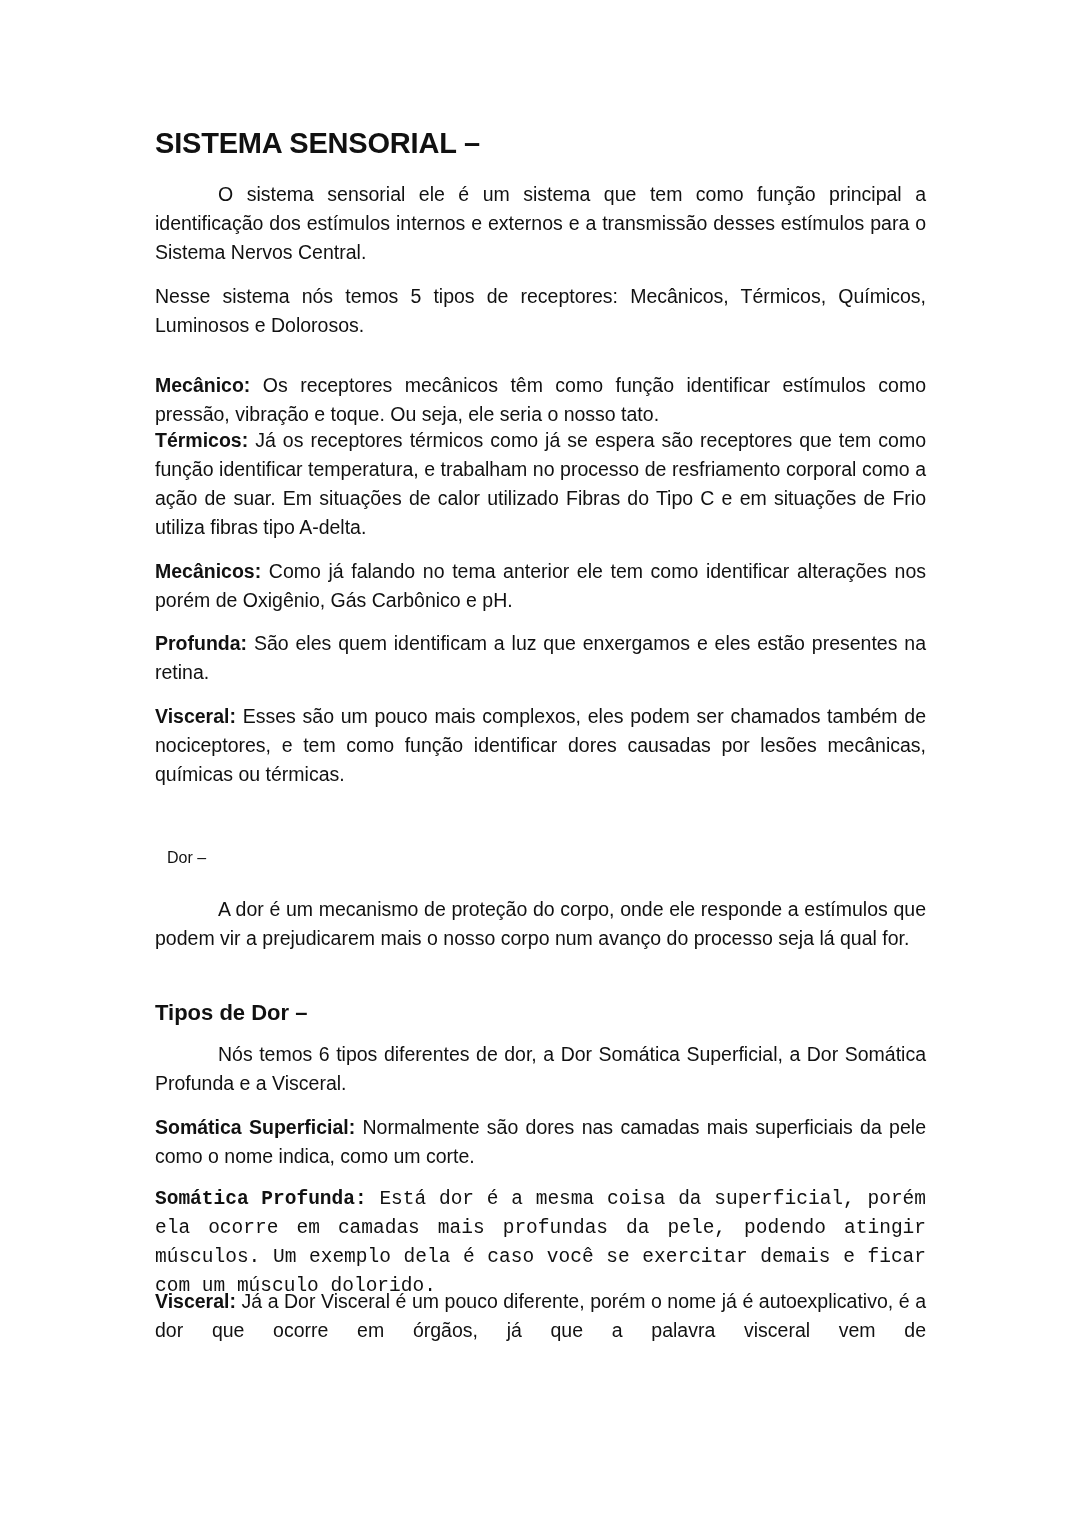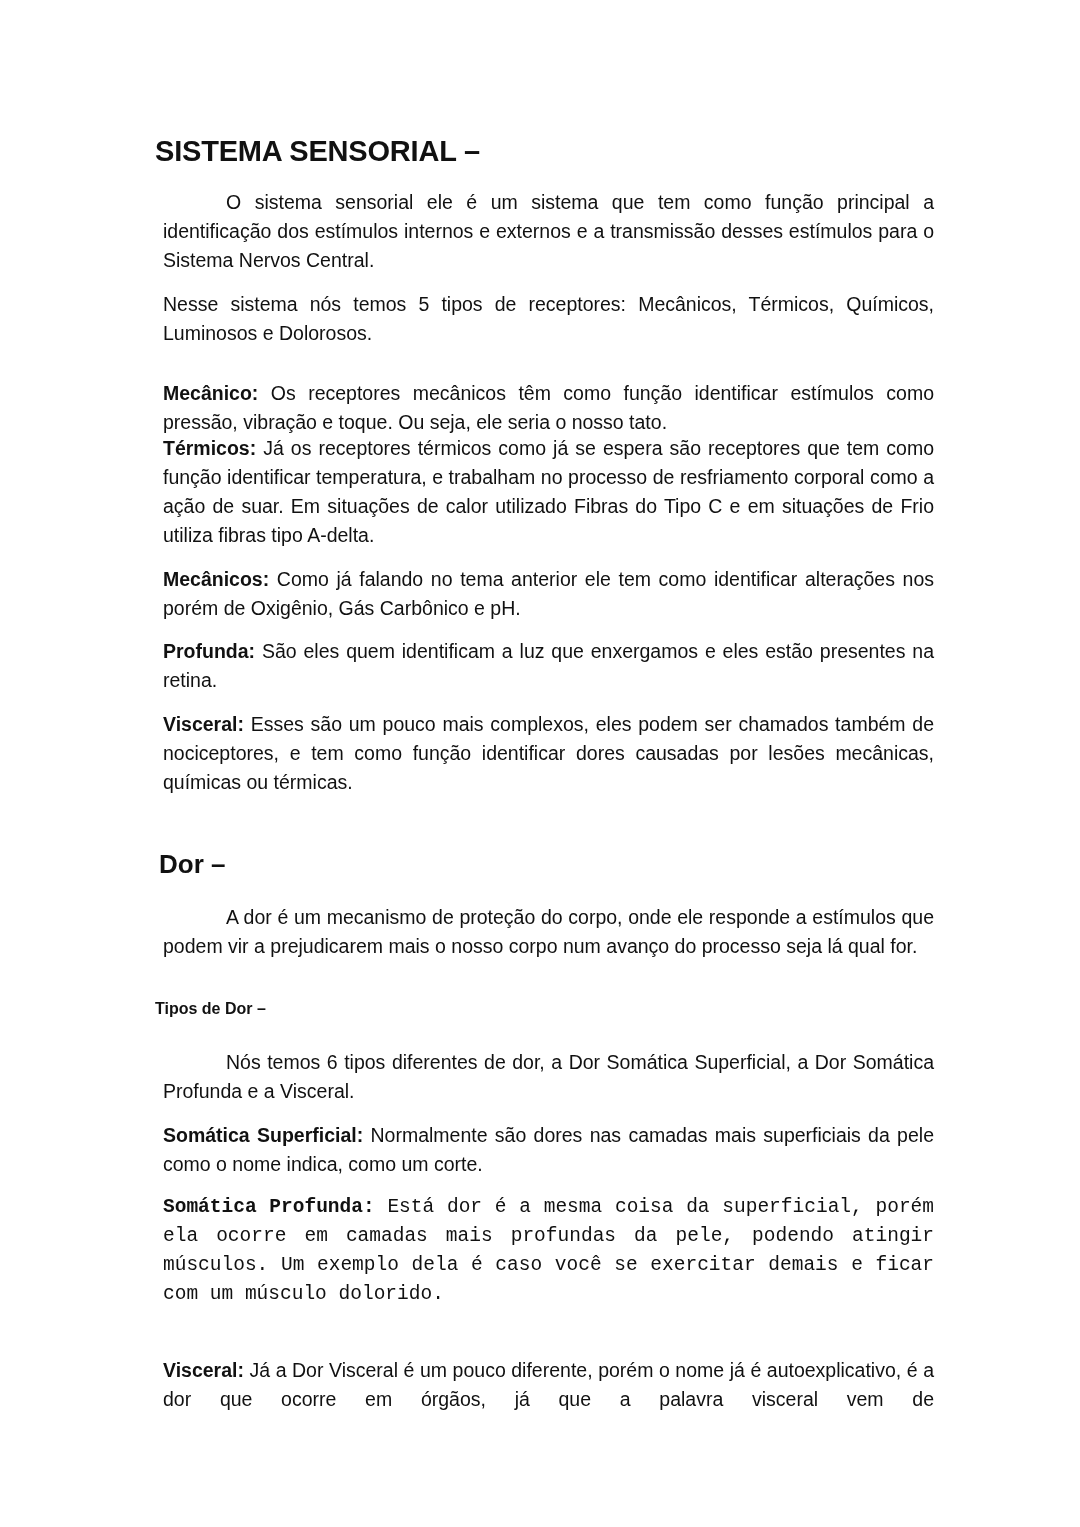--- a/index.html
+++ b/index.html
@@ -22,44 +22,43 @@
       width: 771px;
     }
     .h1 {
       position: absolute;
       left: 0;
       top: 127px;
       font-size: 29px;
       font-weight: bold;
       letter-spacing: -0.2px;
       white-space: nowrap;
-      margin-top: 8px;
     }
     .h2 {
       position: absolute;
-      left: 4px;
-      font-size: 26px;
-      font-weight: bold;
+      left: 12px;
+      font-size: 16px;
+      font-weight: normal;
       white-space: nowrap;
     }
     .h3 {
       position: absolute;
       left: 0;
-      font-size: 16px;
+      font-size: 22px;
       font-weight: bold;
       white-space: nowrap;
     }
     .p {
       position: absolute;
       left: 0;
       width: 771px;
       font-size: 19.5px;
       line-height: 29px;
       text-align: justify;
-      margin: 8px;
+      margin: 0;
     }
     .p.indent {
       text-indent: 63px;
     }
     .p b {
       font-weight: bold;
     }
   </style>
 </head>
 <body>
@@ -87,15 +86,15 @@
   <p class="p indent" style="top:895px;">A dor é um mecanismo de proteção do corpo, onde ele responde a estímulos que podem vir a prejudicarem mais o nosso corpo num avanço do processo seja lá qual for.</p>
 
   <div class="h3" style="top:1000px;">Tipos de Dor –</div>
 
   <p class="p indent" style="top:1040px;">Nós temos 6 tipos diferentes de dor, a Dor Somática Superficial, a Dor Somática Profunda e a Visceral.</p>
 
   <p class="p" style="top:1113px;"><b>Somática Superficial:</b><span> Normalmente são dores nas camadas mais superficiais da pele como o nome indica, como um corte.</span></p>
 
   <p class="p" style="top:1185px;font-family:Liberation Mono, monospace;"><b>Somática Profunda:</b><span> Está dor é a mesma coisa da superficial, porém ela ocorre em camadas mais profundas da pele, podendo atingir músculos. Um exemplo dela é caso você se exercitar demais e ficar com um músculo dolorido.</span></p>
 
-  <p class="p" style="top:1348px; text-align-last: justify;"><b>Visceral:</b><span> Já a Dor Visceral é um pouco diferente, porém o nome já é autoexplicativo, é a dor que ocorre em órgãos, já que a palavra visceral vem de</span></p>
+  <p class="p" style="top:1287px; text-align-last: justify;"><b>Visceral:</b><span> Já a Dor Visceral é um pouco diferente, porém o nome já é autoexplicativo, é a dor que ocorre em órgãos, já que a palavra visceral vem de</span></p>
 
 </div>
 
 </body></html>

